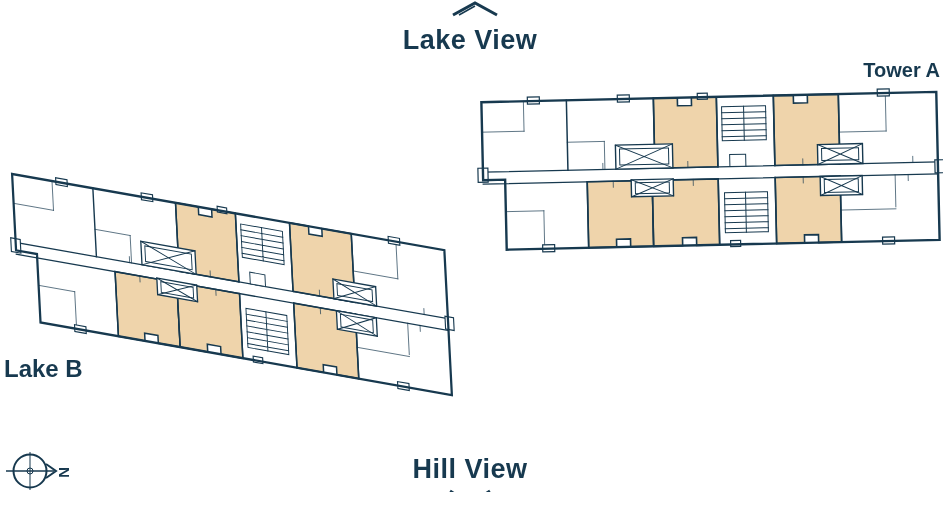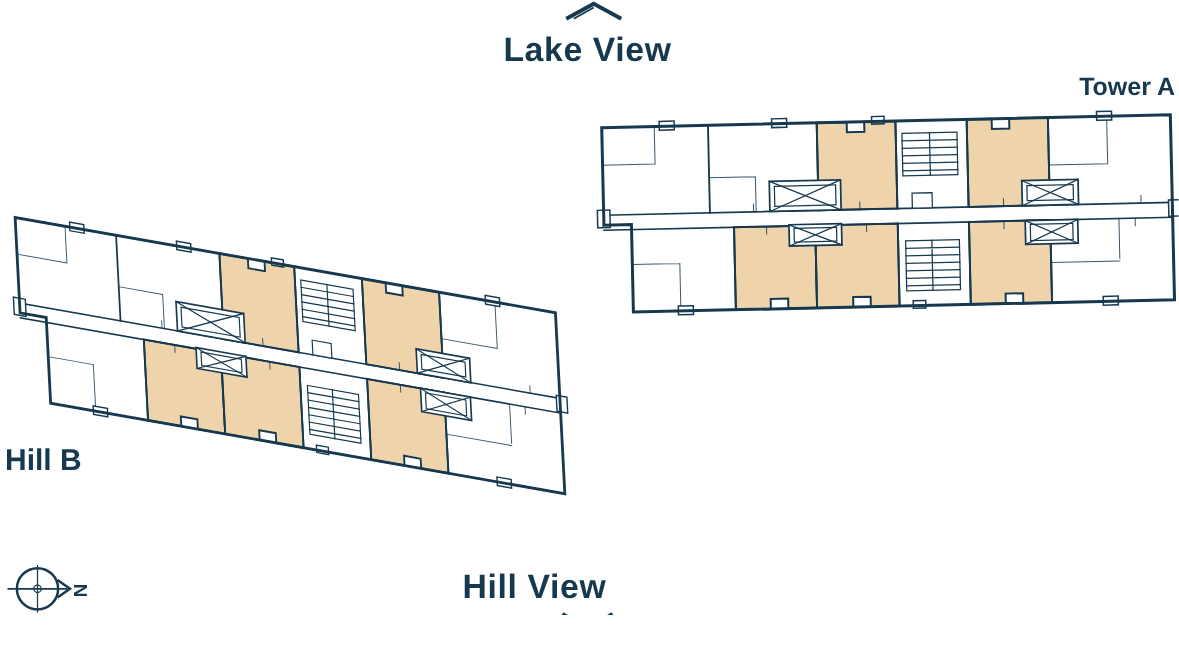--- a/index.html
+++ b/index.html
@@ -2,21 +2,21 @@
 <html><head>
 <meta charset="utf-8">
 <style>
   html,body{margin:0;padding:0;background:#fff;}
   .canvas{
     position:relative;width:943px;height:492px;background:#ffffff;
     overflow:hidden;font-family:"Liberation Sans",sans-serif;color:#17394f;
   }
   .label{position:absolute;font-weight:700;color:#17394f;white-space:nowrap;}
   .label-lake{left:370px;top:25px;width:200px;text-align:center;font-size:27px;letter-spacing:.5px;}
-  .label-hill{left:370px;top:454px;width:200px;font-size:27px;letter-spacing:.5px;}
+  .label-hill{left:370px;top:454px;width:200px;text-align:center;font-size:27px;letter-spacing:.5px;}
   .label-tower-a{right:3px;top:59px;font-size:20px;}
   .label-tower-b{left:4px;top:355px;font-size:24px;}
   svg.icon,svg.plan{position:absolute;}
   .chevron-up{left:449px;top:0px;}
   .chevron-down{left:446px;top:488px;}
   .compass{left:4px;top:447px;}
   .plan-a{left:473px;top:85px;}
   .plan-b{left:0px;top:158px;}
   .unit-beige{fill:#efd4ab;stroke:#17394f;stroke-width:1.6;}
 </style>
@@ -80,21 +80,21 @@
     </defs>
   </svg>
 
   <svg class="icon chevron-up" width="54" height="18" viewBox="0 0 54 18">
     <polyline points="4,15 26,3 48,15" fill="none" stroke="#17394f" stroke-width="3"></polyline>
     <path d="M10,15 L26,6" fill="none" stroke="#17394f" stroke-width="1.5"></path>
   </svg>
   <div class="label label-lake">Lake View</div>
 
   <div class="label label-tower-a">Tower A</div>
-  <div class="label label-tower-b">Hill B</div>
+  <div class="label label-tower-b">Lake B</div>
 
   <svg class="plan plan-a" width="476" height="172" viewBox="-10 -10 476 172">
     <g transform="rotate(-1.3 228 76)">
       <path class="unit-beige" d="M172,2 H196 V10 H210 V2 H235 V72 H172 Z"></path>
       <path class="unit-beige" d="M292,2 H312 V10 H326 V2 H357 V72 H292 Z"></path>
       <path class="unit-beige" d="M104,84 H169 V150 H146 V142 H132 V150 H104 Z"></path>
       <path class="unit-beige" d="M169,84 H235 V150 H212 V142 H198 V150 H169 Z"></path>
       <path class="unit-beige" d="M292,84 H357 V150 H334 V142 H320 V150 H292 Z"></path>
       <use href="#plan-lines"></use>
     </g>

